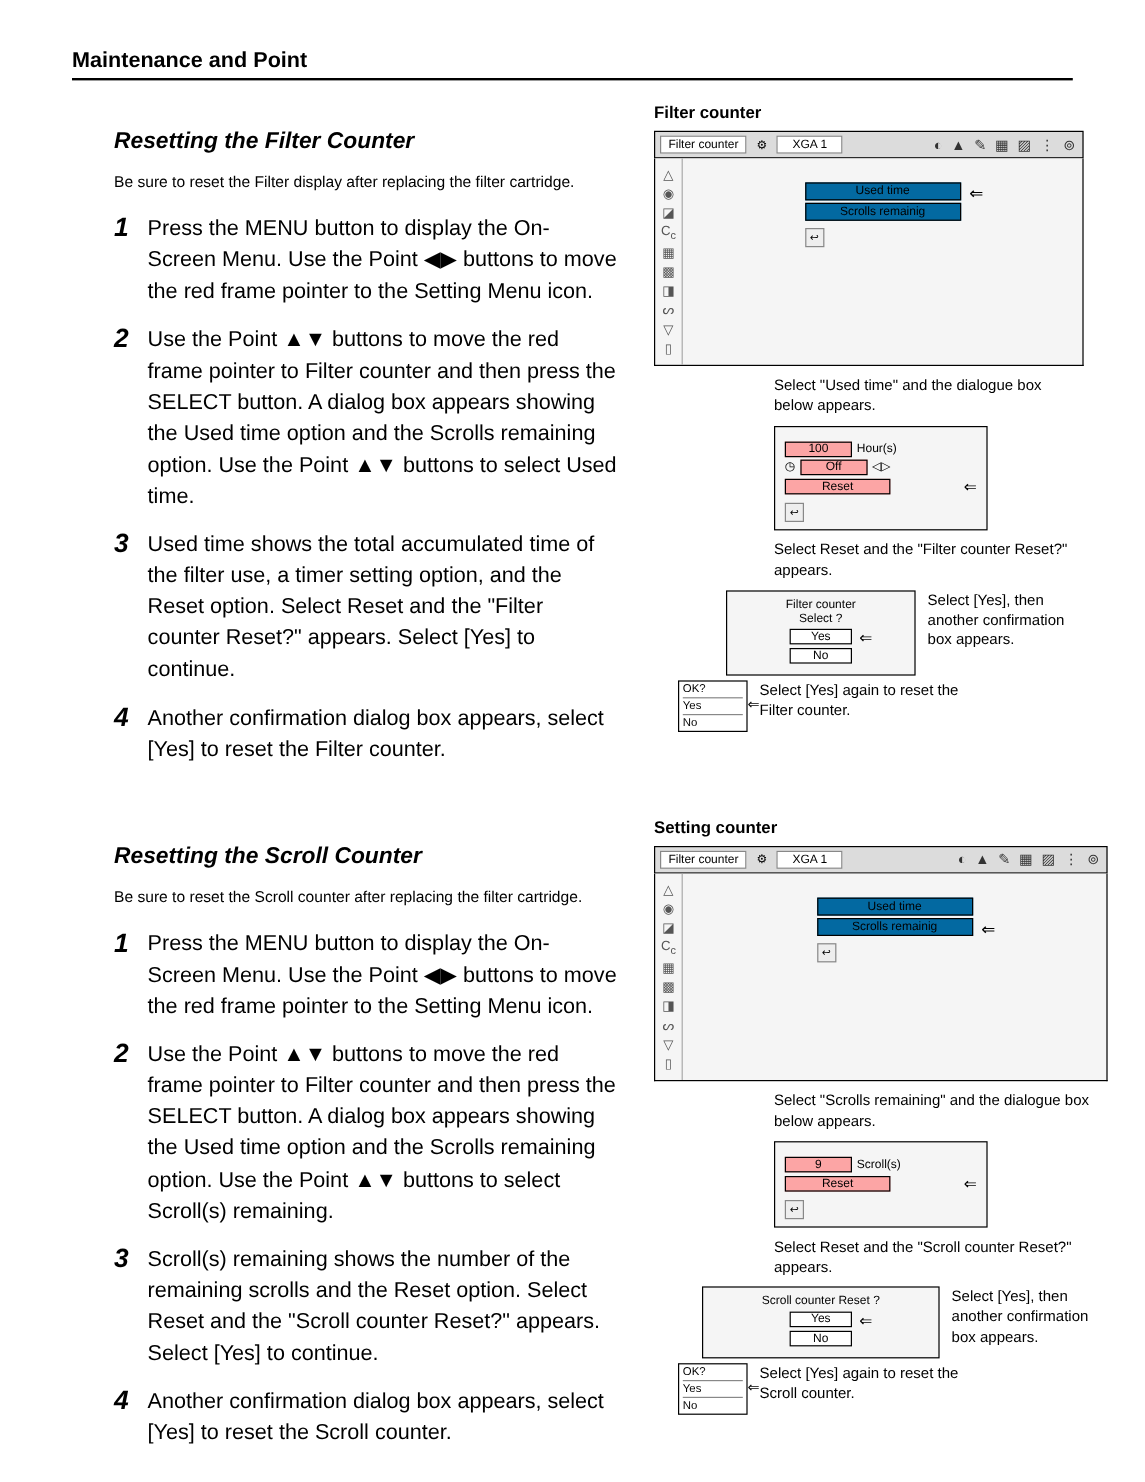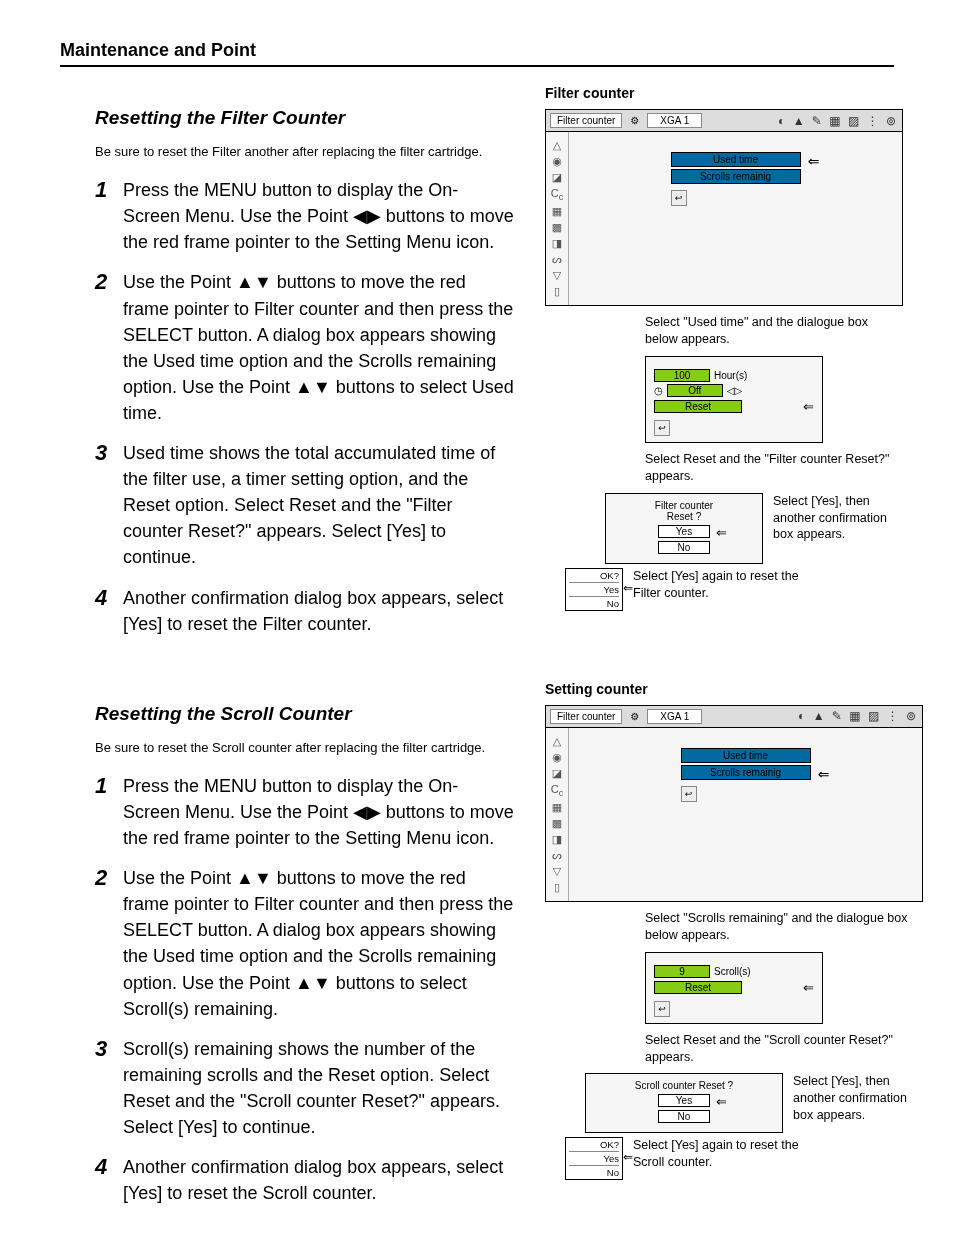--- a/index.html
+++ b/index.html
@@ -134,21 +134,21 @@
   }
   .sub-osd {
     margin-left: 100px;
     width: 160px;
     border: 1px solid #000;
     background: #f5f5f5;
     padding: 10px 8px 6px 8px;
     font-size: 10px;
   }
   .field-row { display:flex; align-items:center; gap:4px; margin:2px 0;}
-  .field-box { border:1px solid #000; background:#84cc16; padding: 0 8px; min-width: 38px; text-align:center; }
+  .field-box { border:1px solid #000; background:#fca5a5; padding: 0 8px; min-width: 38px; text-align:center; }
   .field-label { font-size: 10px; }
   .combo-row {
     display: flex;
     gap: 10px;
     margin: 4px 0 4px 0;
     align-items: flex-start;
   }
   .dialog {
     border: 1px solid #000;
     background: #f5f5f5;
@@ -172,21 +172,21 @@
   }
   .side-cap {
     font-size: 12.5px;
     line-height: 1.35;
     width: 130px;
   }
   .mini-dialog {
     border: 1px solid #000;
     background: #fff;
     font-size: 9.5px;
-    text-align: right;
+    text-align: left;
     padding: 1px 3px;
     width: 50px;
   }
   .mini-dialog .line { border-top: 1px solid #888; margin-top:1px; padding-top:1px; position:relative;}
   .mini-dialog .ptr { position:absolute; right:-14px; top:-2px; font-size:12px;}
   .page-num {
     font-size: 34px;
     font-weight: bold;
     margin-top: 30px;
   }
@@ -195,21 +195,21 @@
 </head>
 <body>
 
 <div class="page">
 
   <div class="section-header">Maintenance and Point</div>
 
   <div class="content-row">
     <div class="left-col">
       <div class="title-italic">Resetting the Filter Counter</div>
-      <div class="intro">Be sure to reset the Filter another after replacing the filter cartridge.</div>
+      <div class="intro">Be sure to reset the Filter display after replacing the filter cartridge.</div>
 
       <div class="step">
         <div class="step-num">1</div>
         <div class="step-text">Press the MENU button to display the On-Screen Menu. Use the Point ◀▶ buttons to move the red frame pointer to the Setting Menu icon.</div>
       </div>
       <div class="step">
         <div class="step-num">2</div>
         <div class="step-text">Use the Point ▲▼ buttons to move the red frame pointer to Filter counter and then press the SELECT button. A dialog box appears showing the Used time option and the Scrolls remaining option. Use the Point ▲▼ buttons to select Used time.</div>
       </div>
       <div class="step">
@@ -273,21 +273,21 @@
           <span style="margin-left:auto; font-size:13px;">⇐</span>
         </div>
         <div style="text-align:left"><span class="small-icon">↩</span></div>
       </div>
 
       <div class="caption">Select Reset and the "Filter counter Reset?" appears.</div>
 
       <div class="combo-row" style="margin-left:60px;">
         <div class="dialog" style="width:140px">
           <div>Filter counter</div>
-          <div>Reset ?</div>
+          <div>Select ?</div>
           <div class="opt"><span>Yes</span><span class="ptr">⇐</span></div>
           <div class="opt">No</div>
         </div>
         <div class="side-cap">Select [Yes], then another confirmation box appears.</div>
       </div>
 
       <div class="combo-row" style="margin-left:20px;">
         <div class="mini-dialog">
           <div>OK?</div>
           <div class="line"><span>Yes</span><span class="ptr">⇐</span></div>

